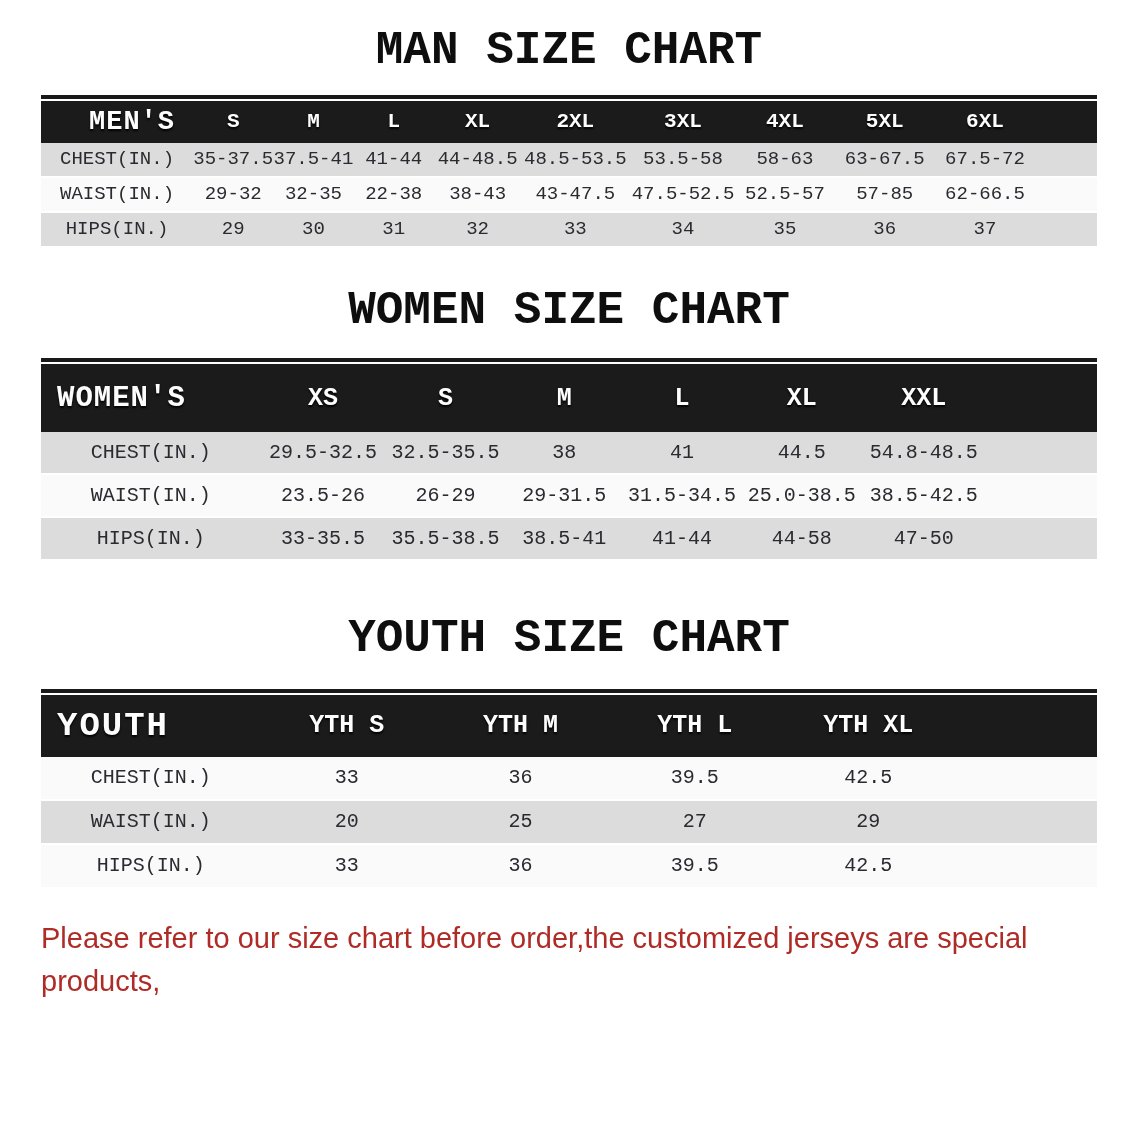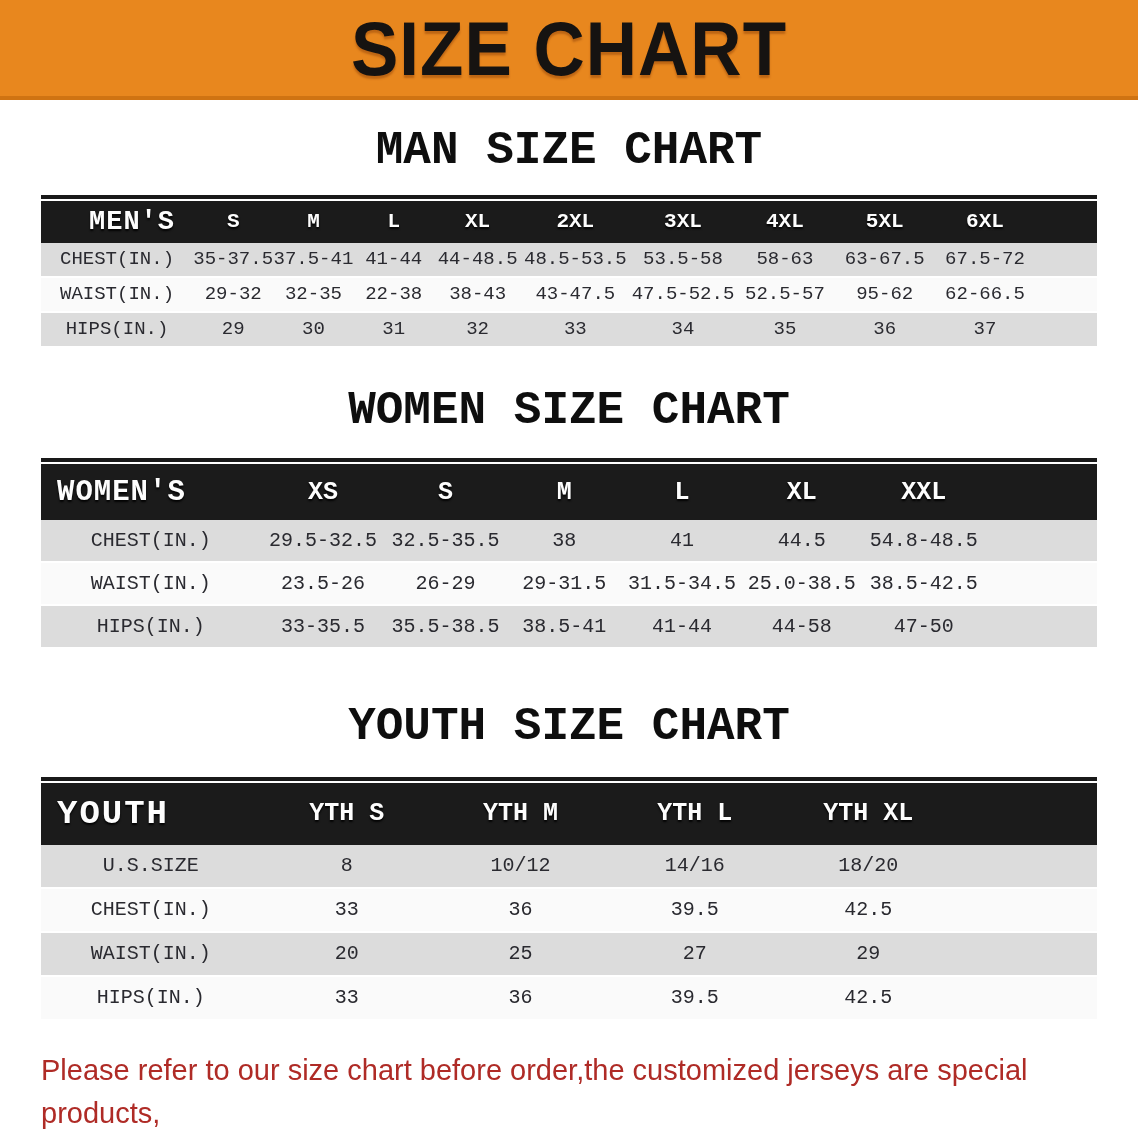--- a/index.html
+++ b/index.html
@@ -79,44 +79,41 @@
     white-space:nowrap;
   }
   tr.row-gray  td { background:#DCDCDC; }
   tr.row-white td { background:#FAFAFA; }
 
   
   .tbl-man thead th        { height:42px; font-size:21px; }
   .tbl-man thead th.corner { font-size:27px;padding-left:48px; }
   .tbl-man tbody td        { height:33px; font-size:19px; }
   
-  .tbl-women thead th        { height:56px; font-size:25px; }
+  .tbl-women thead th        { height:68px; font-size:25px; }
   .tbl-women thead th.corner { font-size:29px; }
   .tbl-women tbody td        { height:41px; font-size:20px; }
   
   .tbl-youth thead th        { height:62px; font-size:25px; }
   .tbl-youth thead th.corner { font-size:34px; letter-spacing:2px; }
   .tbl-youth tbody td        { height:42px; font-size:20px; }
 
   
   .footer-note {
     padding:28px 41px 10px;
     font-size:29px;
     line-height:1.5;
     color:#AF2B26;
   }
 </style>
 </head>
 <body>
 
 <div class="page">
 
-  <div class="banner">
-    <div class="banner-title">SIZE CHART</div>
-  </div>
 
   <div class="content">
 
     <h2 class="section-heading heading-man">MAN SIZE CHART</h2>
 
     <div class="table-wrap">
       <table class="size-table tbl-man">
         <colgroup>
           <col style="width:14.4%">
             <col style="width:7.6%">
@@ -161,21 +158,21 @@
           </tr>
           <tr class="row-white">
             <td>WAIST(IN.)</td>
             <td>29-32</td>
             <td>32-35</td>
             <td>22-38</td>
             <td>38-43</td>
             <td>43-47.5</td>
             <td>47.5-52.5</td>
             <td>52.5-57</td>
-            <td>95-62</td>
+            <td>57-85</td>
             <td>62-66.5</td>
             <td></td>
           </tr>
           <tr class="row-gray">
             <td>HIPS(IN.)</td>
             <td>29</td>
             <td>30</td>
             <td>31</td>
             <td>32</td>
             <td>33</td>
@@ -266,28 +263,20 @@
           <tr>
             <th class="corner">YOUTH</th>
             <th>YTH S</th>
             <th>YTH M</th>
             <th>YTH L</th>
             <th>YTH XL</th>
             <th></th>
           </tr>
         </thead>
         <tbody>
-          <tr class="row-gray">
-            <td>U.S.SIZE</td>
-            <td>8</td>
-            <td>10/12</td>
-            <td>14/16</td>
-            <td>18/20</td>
-            <td></td>
-          </tr>
           <tr class="row-white">
             <td>CHEST(IN.)</td>
             <td>33</td>
             <td>36</td>
             <td>39.5</td>
             <td>42.5</td>
             <td></td>
           </tr>
           <tr class="row-gray">
             <td>WAIST(IN.)</td>

